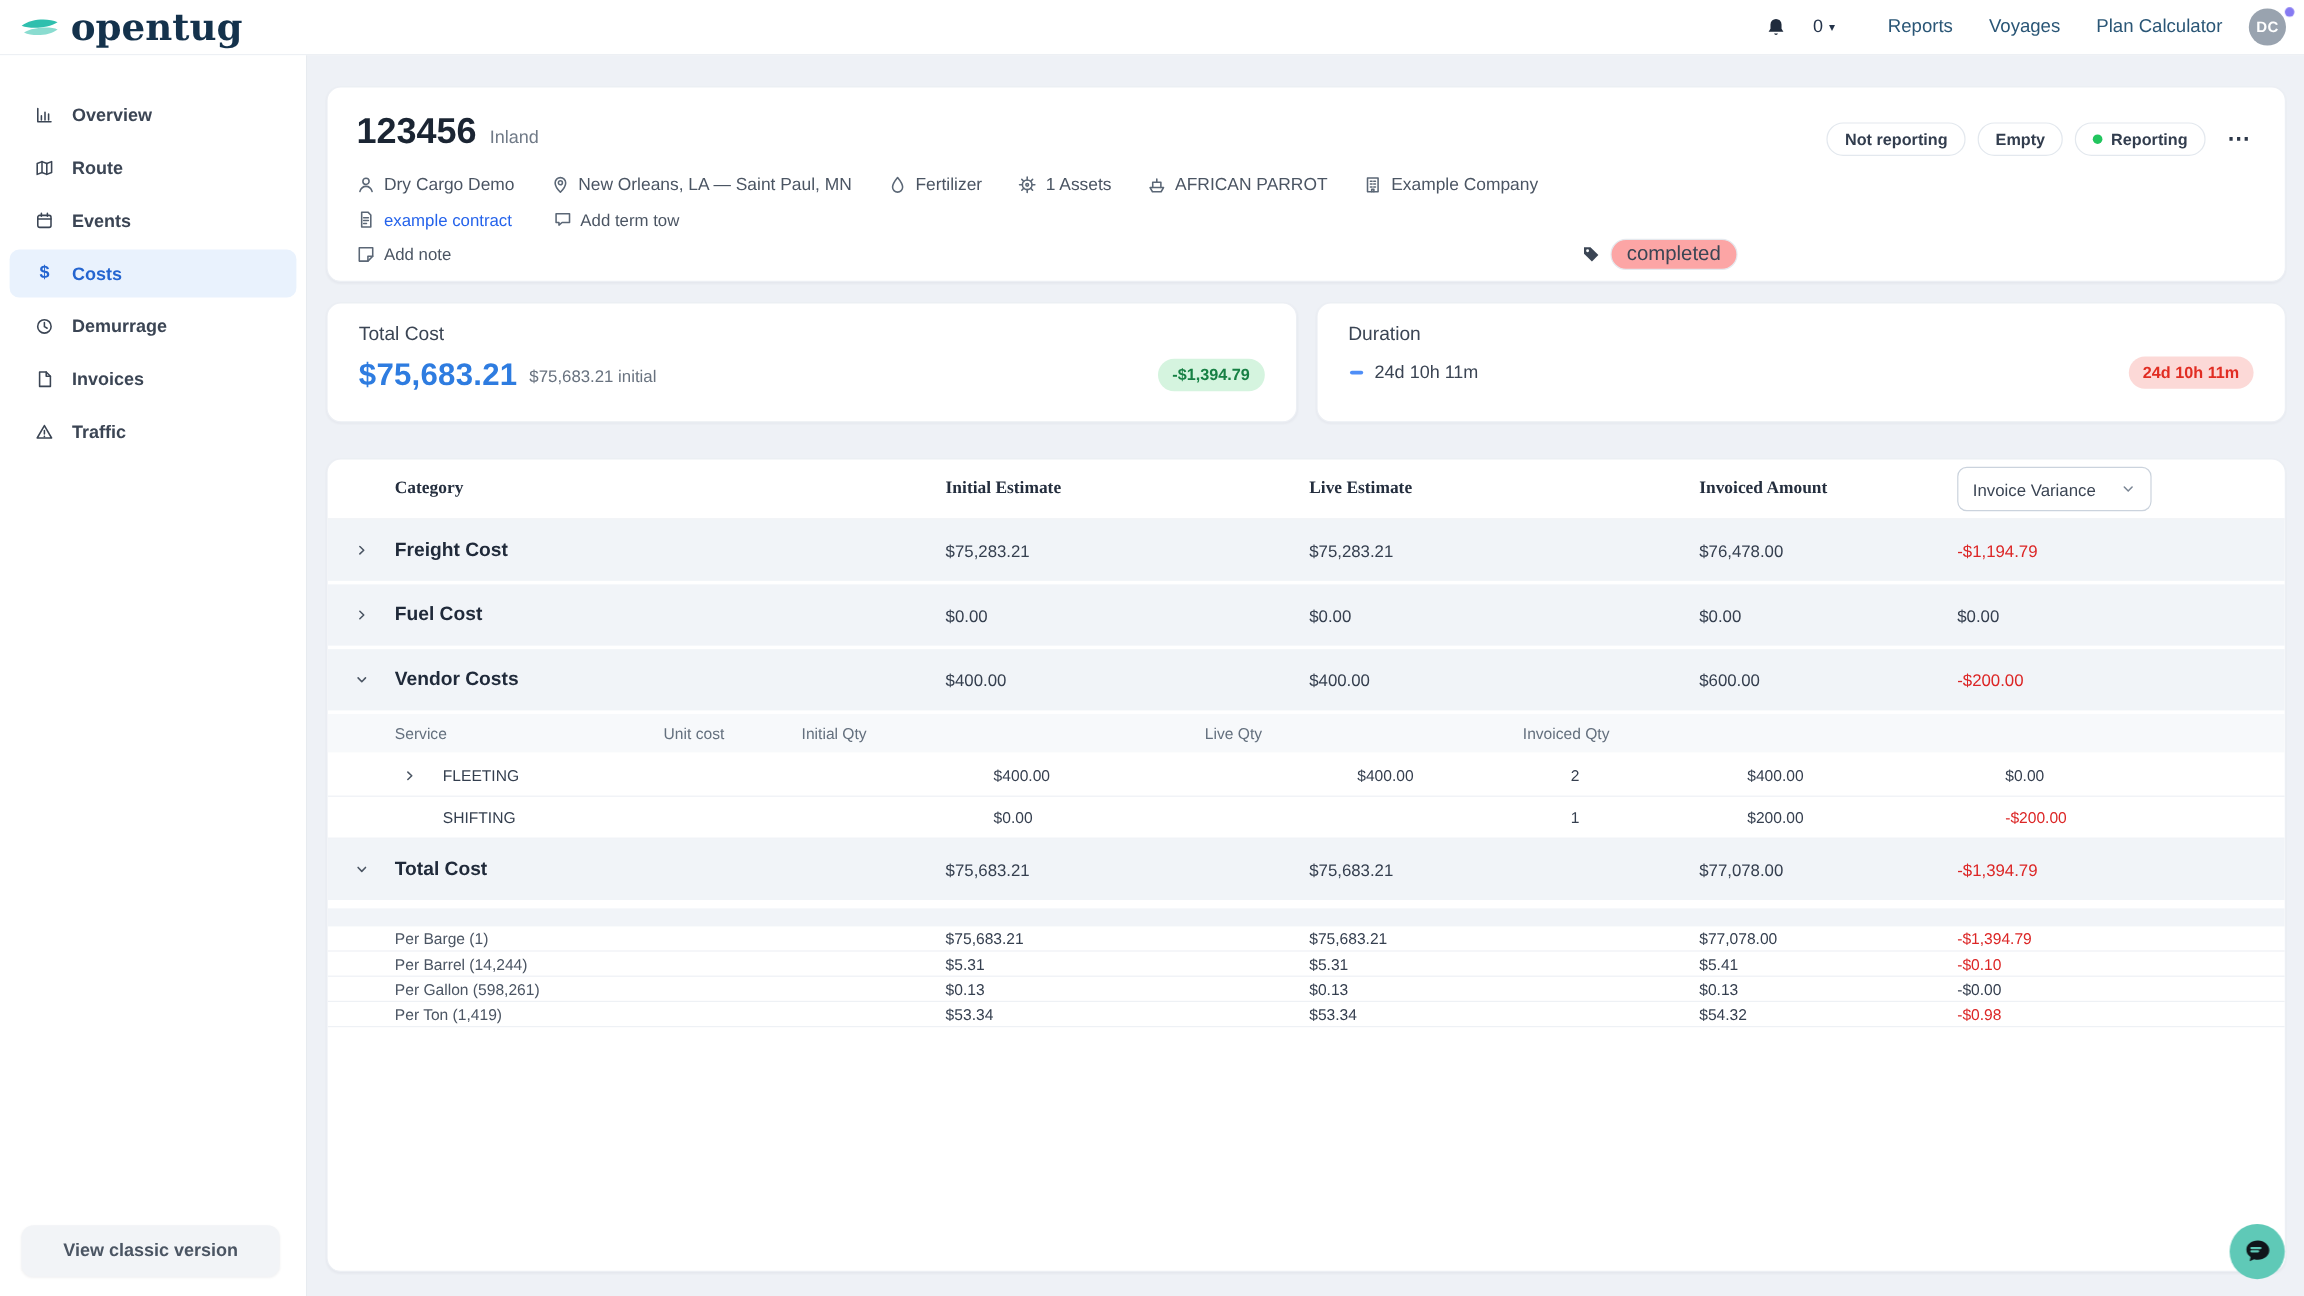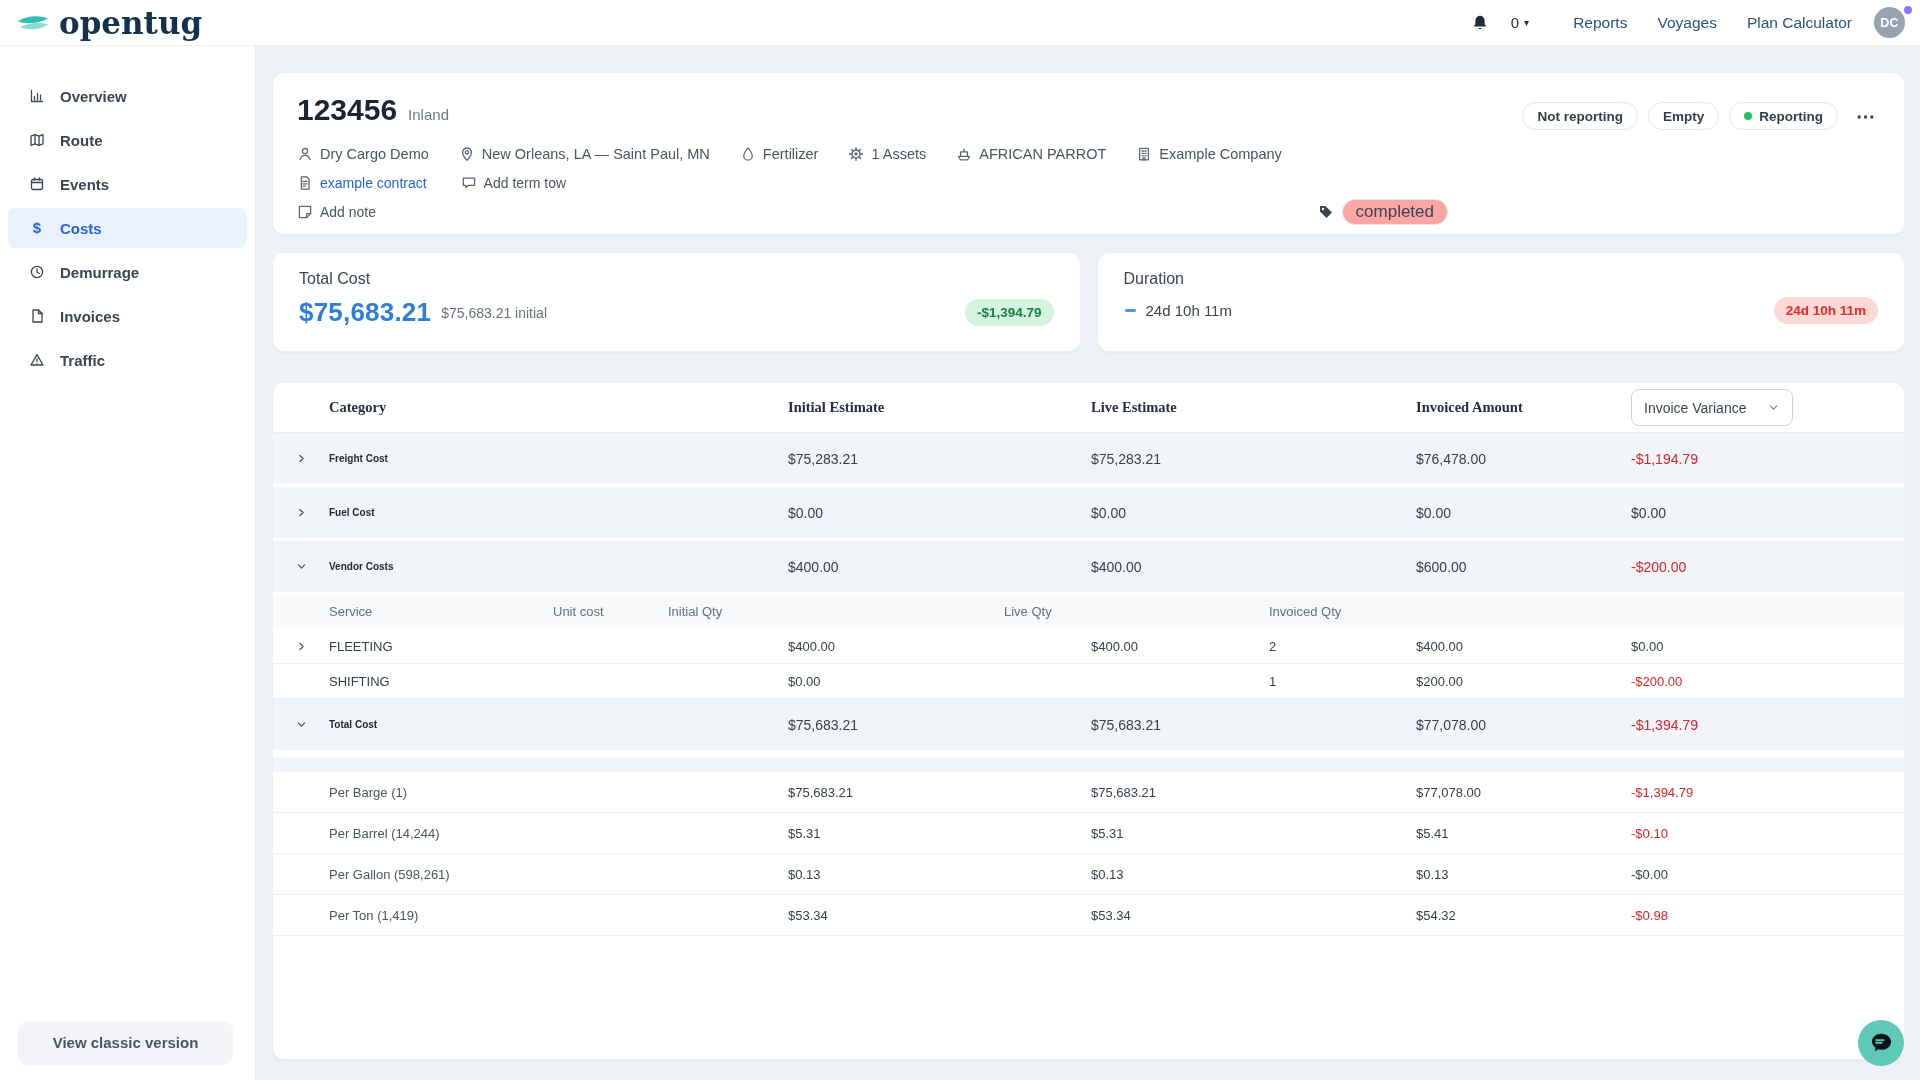--- a/index.html
+++ b/index.html
@@ -97,26 +97,26 @@
   .c8{grid-column:8;} .c9{grid-column:9;} .c10{grid-column:10;}
   .thead { height:50px; border-bottom:1px solid #e9edf2; }
   .th { font-size:14.5px; font-weight:600; color:#242e3e;font-family:Liberation Serif, serif; }
   .thead .c2 { grid-column:2 / span 3; }
   .variance-select { width:162px; height:37px; display:flex; align-items:center;
     justify-content:space-between; padding:0 12px; border:1px solid #cbd3dd; border-radius:8px;
     background:#fff; font-family:inherit; font-size:14px; color:#3b4554; cursor:pointer; }
   .variance-select svg { width:13px; height:13px; stroke:#7a8594; fill:none;
     stroke-width:1.6; stroke-linecap:round; }
   .trow.category { height:51px; background:#f1f4f8; margin-bottom:3px; }
-  .trow.category .name { grid-column:2 / span 3; font-size:10px; font-weight:600; color:#202a3a; }
+  .trow.category .name { grid-column:2 / span 3; font-size:16px; font-weight:600; color:#202a3a; }
   .trow.subheader { height:32px; background:#f7f9fb; margin-bottom:2px; }
   .sh { font-size:13px; color:#64707e; }
-  .trow.service { height:35px; border-bottom:1px solid #eef1f5; }
+  .trow.service { height:35px; border-bottom:1px solid #eef1f5;padding-left:40px; }
   .trow.service .name { font-size:13px; color:#333e4e; }
-  .trow.per { height:41px; border-bottom:1px solid #eef1f5; }
+  .trow.per { height:21px; border-bottom:1px solid #eef1f5; }
   .trow.per .name { grid-column:2 / span 3; font-size:13px; color:#4b5563; }
   .trow.spacer { height:15px; background:#f1f4f8; margin-top:7px; }
   .val { font-size:14px; color:#353f4f; }
   .trow.service .val, .trow.per .val { font-size:13px; }
   .val.neg { color:#dc2626; }
   .chevbox { width:28px; height:28px; display:flex; align-items:center; justify-content:center;
     color:#4b5563; cursor:pointer; }
   .chev { width:13px; height:13px; }
 
   

